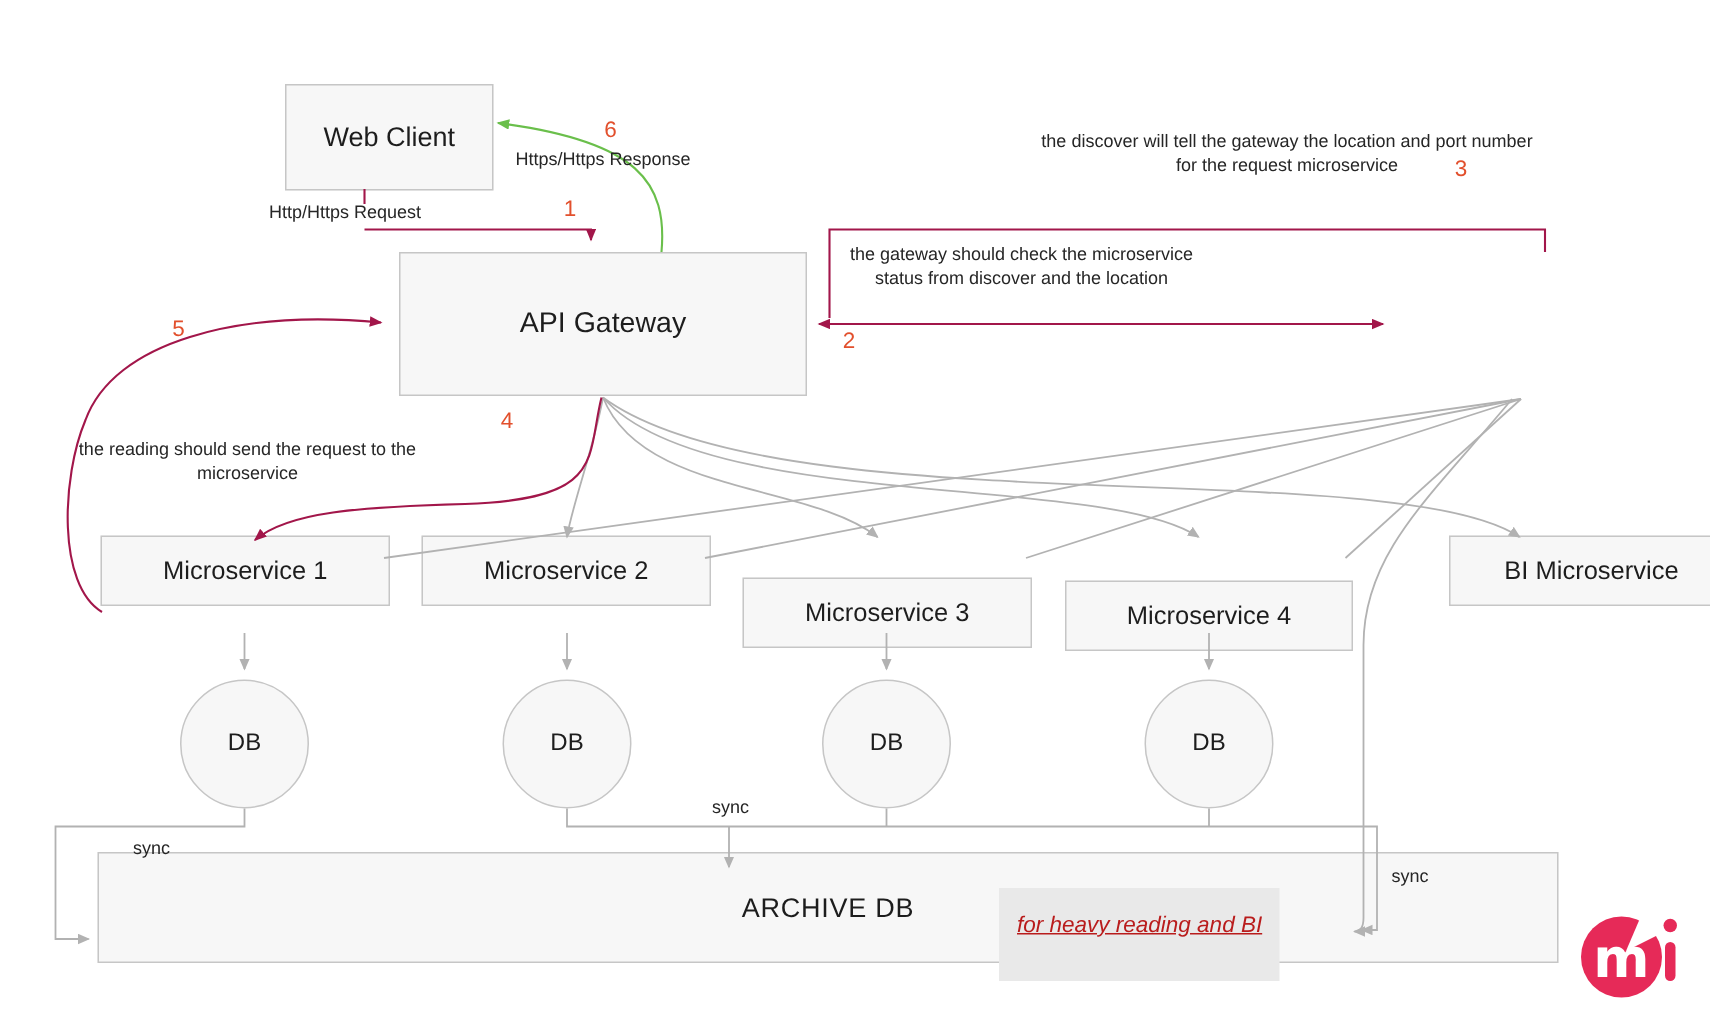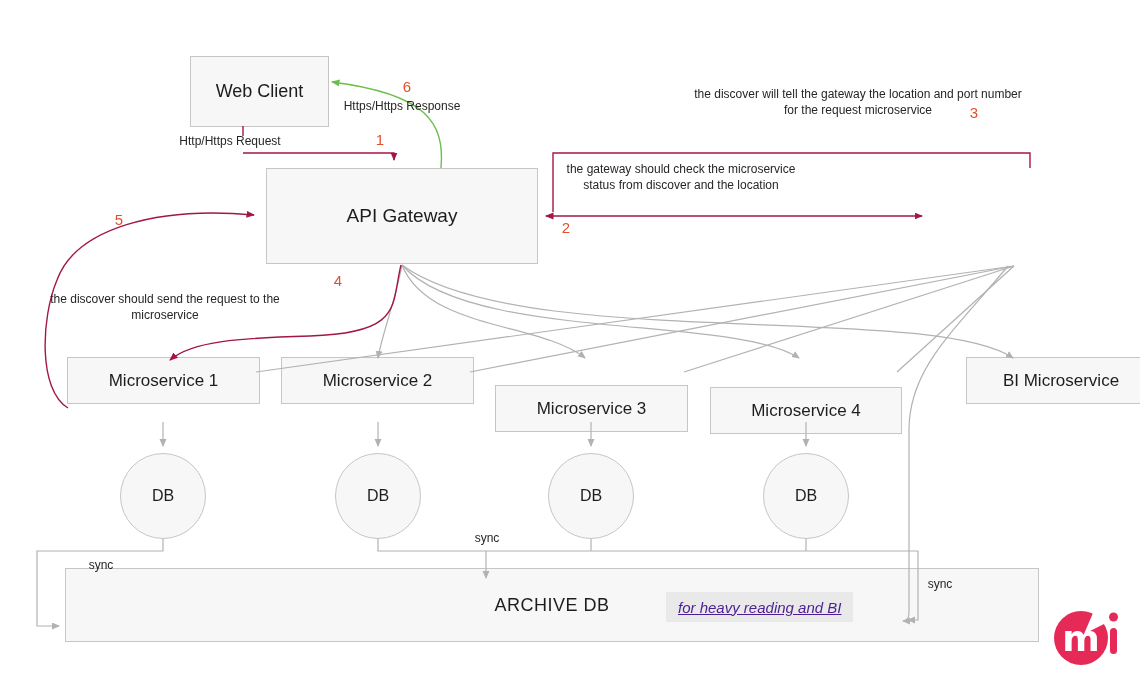--- a/index.html
+++ b/index.html
@@ -18,23 +18,23 @@
   .node-ms{top:357px;height:47px;font-size:17px;}
   .ms1{left:67px;width:193px;}
   .ms2{left:281px;width:193px;}
   .ms3{left:495px;width:193px;margin-top:28px;}
   .ms4{left:710px;width:192px;margin-top:30px;}
   .msbi{left:925px;width:190px;margin-left:41px;}
   .node-db{top:453px;width:86px;height:86px;border-radius:50%;font-size:16px;}
   .db1{left:120px;} .db2{left:335px;} .db3{left:548px;} .db4{left:763px;}
   .node-archive{left:65px;top:568px;width:974px;height:74px;font-size:18px;letter-spacing:.5px;}
   .archive-chip{
-    position:absolute;left:600px;top:23px;height:30px;padding:0 12px;
-    background:#e9e9e9;display:flex;align-items:center;justify-content:center;
-    font-size:15px;font-style:italic;text-decoration:underline;color:#4c1d95;
+    position:absolute;left:600px;top:23px;height:30px;padding:16px 12px;
+    background:#e9e9e9;display:flex;justify-content:center;
+    font-size:15px;font-style:italic;text-decoration:underline;color:#b91c1c;
     font-weight:400;letter-spacing:0;
   }
   svg.wires{position:absolute;left:0;top:0;z-index:2;pointer-events:none;}
   .lbl{
     position:absolute;z-index:3;font-size:12px;color:#262626;white-space:nowrap;
     transform:translateX(-50%);
   }
   .note{
     position:absolute;z-index:3;font-size:12px;line-height:16px;color:#262626;
     text-align:center;transform:translateX(-50%);
@@ -151,21 +151,21 @@
     <div class="archive-chip">
       <span>for heavy reading and BI</span>
     </div>
   </div>
 
   <div class="lbl" style="left:230px;top:134px;">Http/Https Request</div>
   <div class="lbl" style="left:402px;top:99px;">Https/Https Response</div>
 
   <div class="note" style="left:858px;top:86px;width:340px;">the discover will tell the gateway the location and port number for the request microservice</div>
   <div class="note" style="left:681px;top:161px;width:245px;">the gateway should check the microservice status from discover and the location</div>
-  <div class="note" style="left:165px;top:291px;width:240px;">the discover should send the request to the microservice</div>
+  <div class="note" style="left:165px;top:291px;width:240px;">the reading should send the request to the microservice</div>
 
   <div class="step" style="left:380px;top:131px;">1</div>
   <div class="step" style="left:566px;top:219px;">2</div>
   <div class="step" style="left:974px;top:104px;">3</div>
   <div class="step" style="left:338px;top:272px;">4</div>
   <div class="step" style="left:119px;top:211px;">5</div>
   <div class="step" style="left:407px;top:78px;">6</div>
 
   <div class="lbl" style="left:101px;top:558px;">sync</div>
   <div class="lbl" style="left:487px;top:531px;">sync</div>

